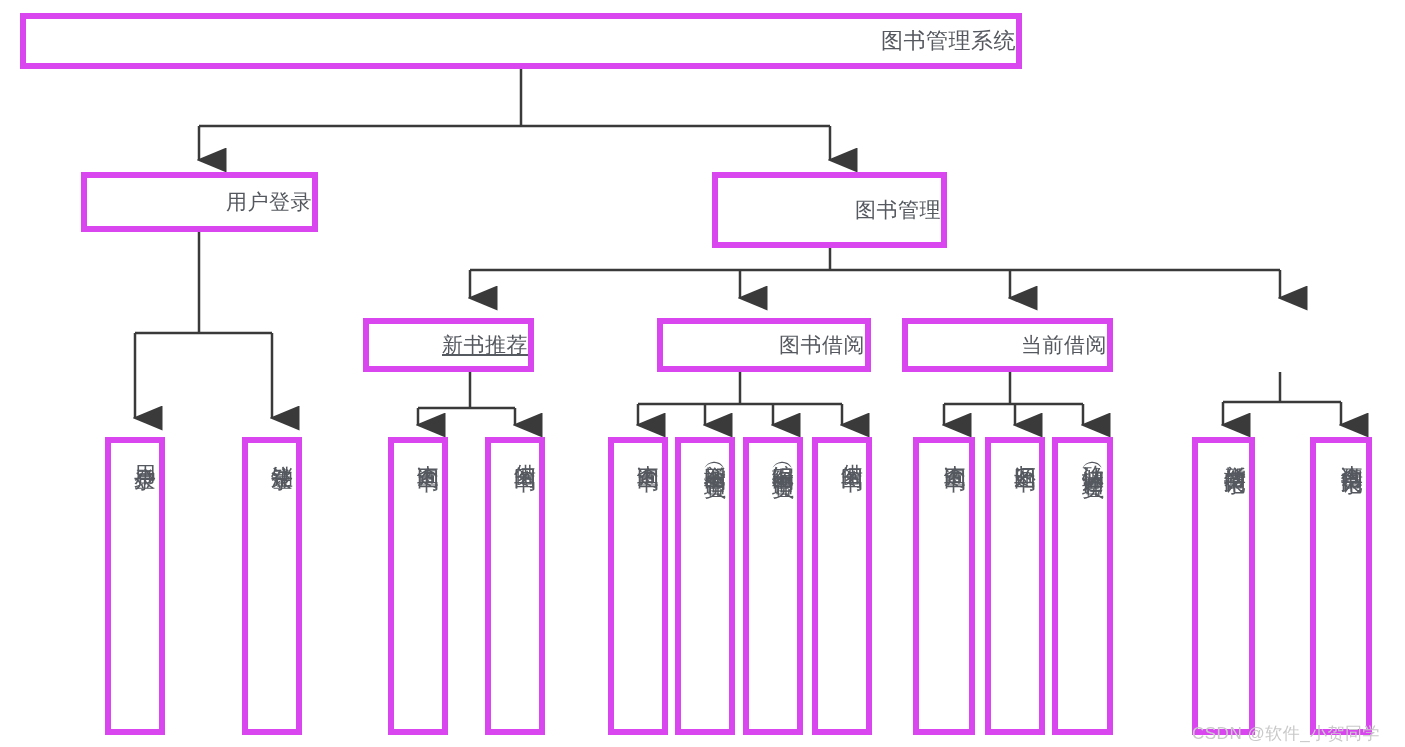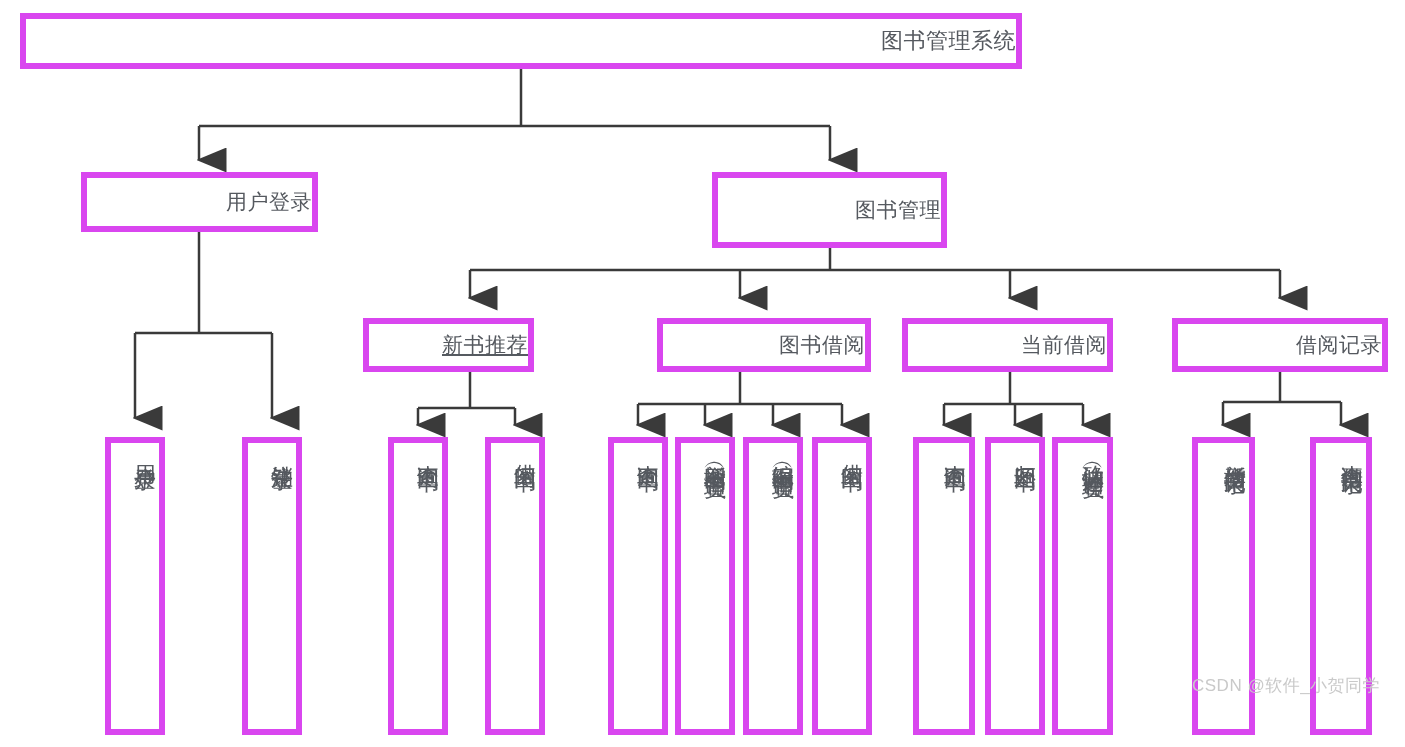--- a/index.html
+++ b/index.html
@@ -144,23 +144,20 @@
 
   <div class="node horiz" style="left:363px; top:318px; width:171px; height:54px;text-decoration:underline;">
     <span class="label">新书推荐</span>
   </div>
   <div class="node horiz" style="left:633px; top:318px; width:214px; height:54px;margin-left:24px;">
     <span class="label">图书借阅</span>
   </div>
   <div class="node horiz" style="left:902px; top:318px; width:211px; height:54px;">
     <span class="label">当前借阅</span>
   </div>
-  <div class="node horiz" style="left:1172px; top:318px; width:216px; height:54px;">
-    <span class="label">借阅记录</span>
-  </div>
 
   <div class="node vert" style="left:105px; top:437px; width:60px; height:298px;">
     <span class="label">用户登录</span>
   </div>
   <div class="node vert" style="left:242px; top:437px; width:60px; height:298px;">
     <span class="label">注销登录</span>
   </div>
 
   <div class="node vert" style="left:388px; top:437px; width:60px; height:298px;">
     <span class="label">查询图书</span>
@@ -192,15 +189,15 @@
     <span class="label">确认归还（管理员）</span>
   </div>
 
   <div class="node vert" style="left:1192px; top:437px; width:63px; height:298px;">
     <span class="label">新增借阅记录</span>
   </div>
   <div class="node vert" style="left:1310px; top:437px; width:62px; height:298px;">
     <span class="label">查询借阅记录</span>
   </div>
 
-  <div class="watermark" style="left:1192px; top:674px;">CSDN @软件_小贺同学</div>
+  <div class="watermark" style="left:1192px; top:722px;">CSDN @软件_小贺同学</div>
 
 </div>
 
 </body></html>

